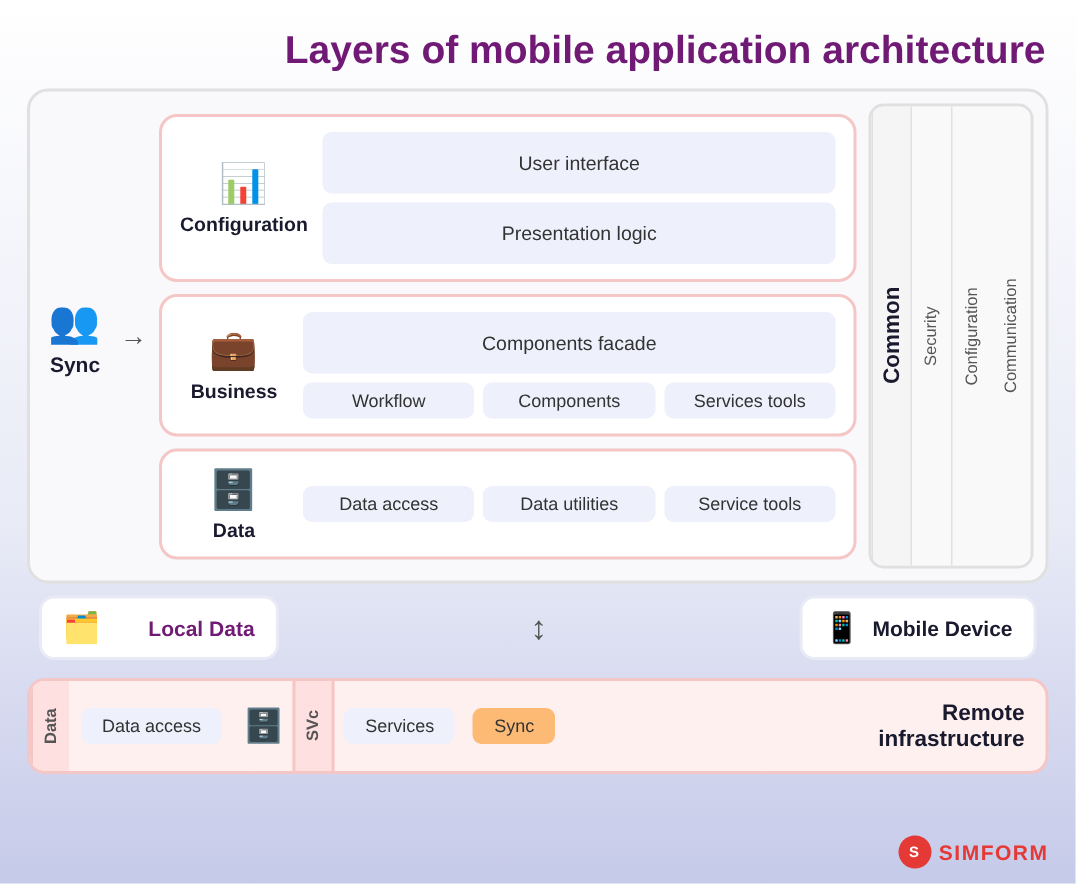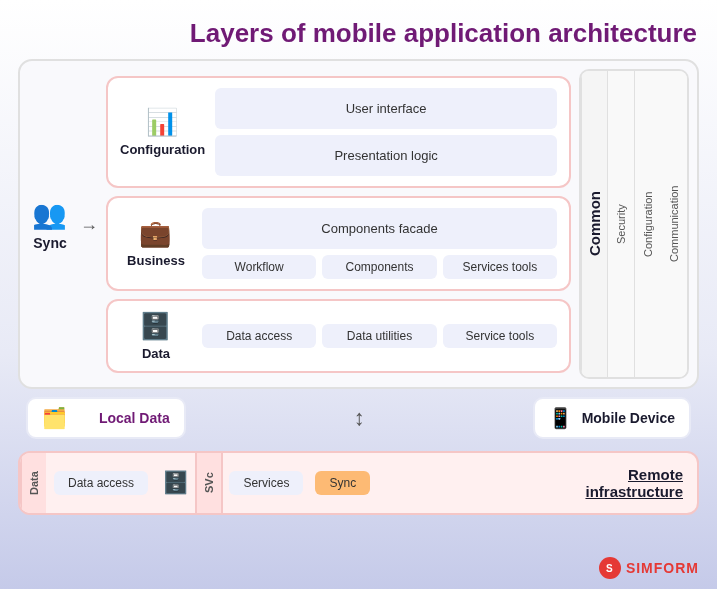--- a/index.html
+++ b/index.html
@@ -283,21 +283,20 @@
       margin: auto 6px;
       text-align: center;
     }
 
     .remote-infra-label {
       font-size: 15px;
       font-weight: 700;
       color: #1a1a2e;
       margin: auto 14px auto auto;
       text-align: right;
-      text-decoration: underline;
     }
 
     .simform-logo {
       position: absolute;
       bottom: 10px;
       right: 18px;
       display: flex;
       align-items: center;
       gap: 5px;
       font-size: 14px;

